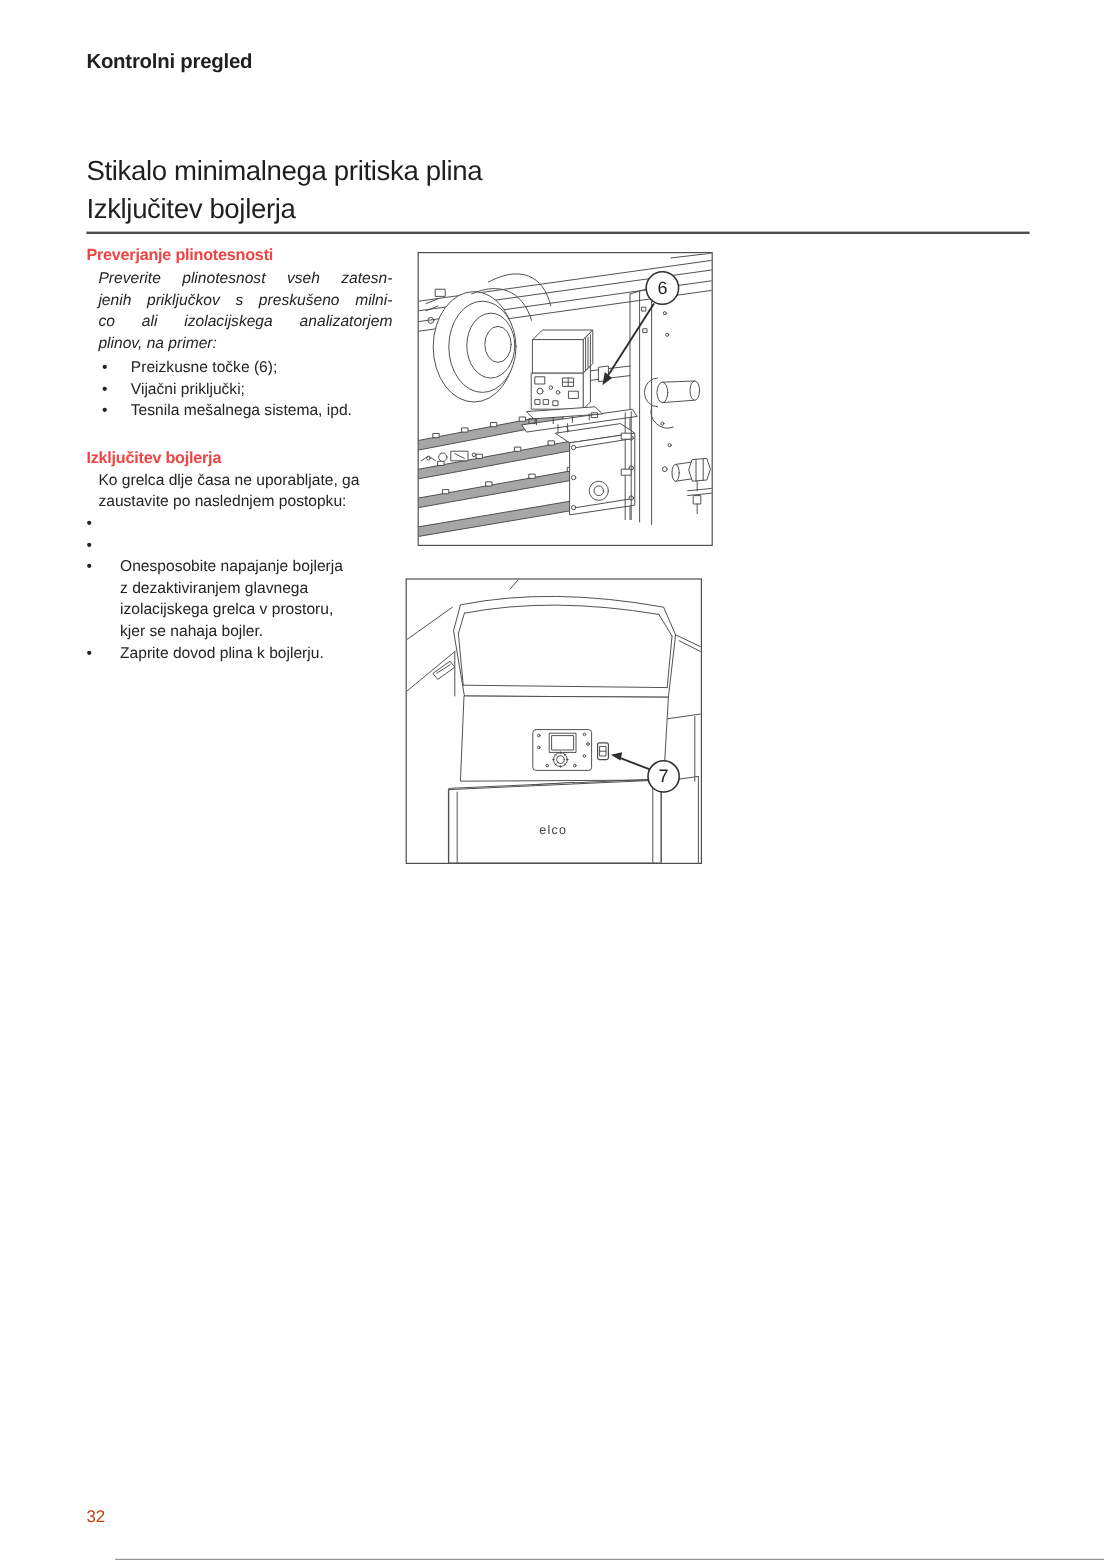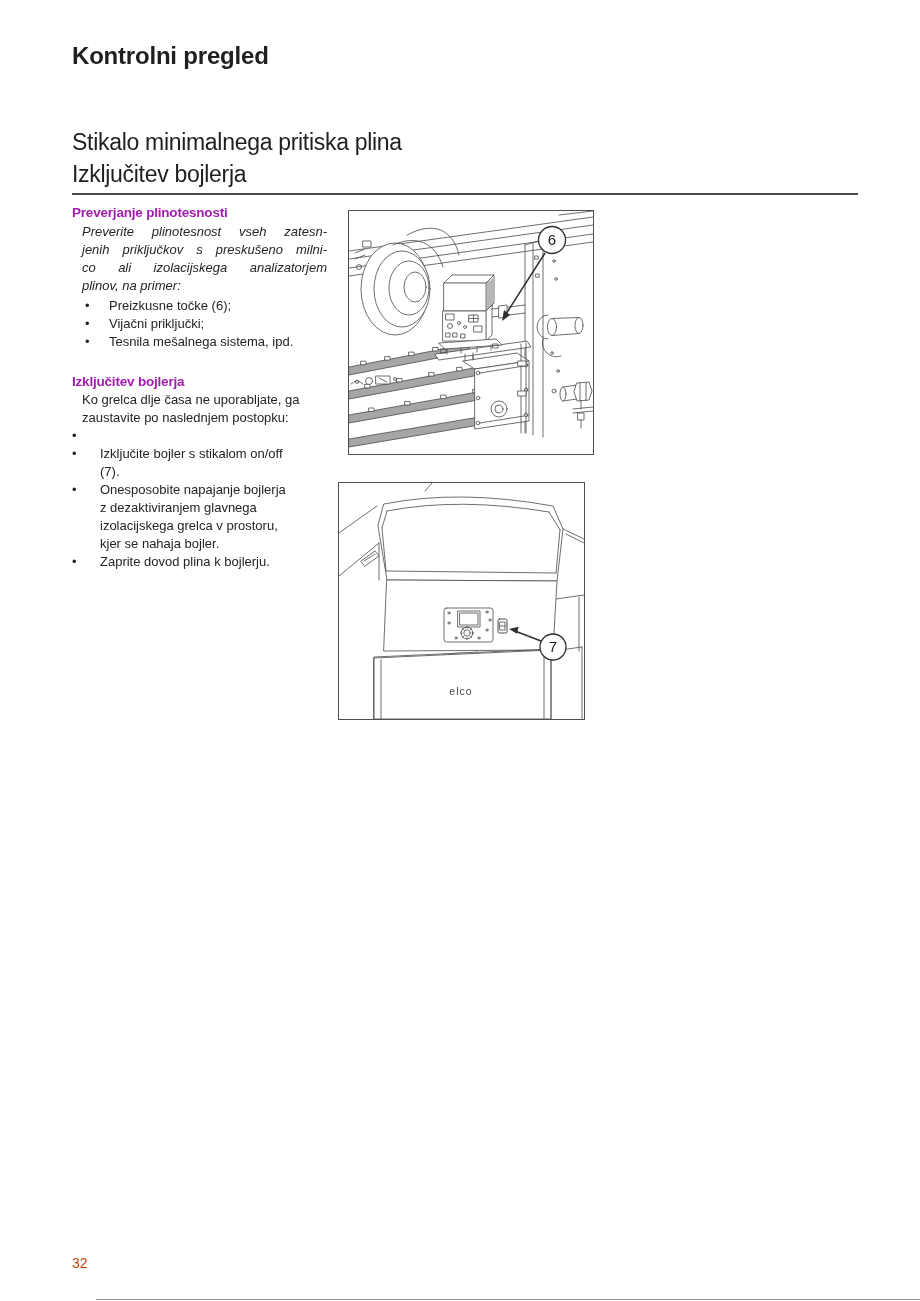--- a/index.html
+++ b/index.html
@@ -2,31 +2,31 @@
 <html><head>
 <meta charset="utf-8">
 <style>
   html,body{margin:0;padding:0;}
   body{
     width:920px;height:1301px;position:relative;background:#ffffff;
     font-family:"Liberation Sans", sans-serif;color:#262626;
     -webkit-font-smoothing:antialiased;overflow:hidden;
   }
   .eyebrow{
-    position:absolute;left:72px;top:42px;font-size:24px;font-weight:bold;color:#1f1f1f;letter-spacing:-.2px;
+    position:absolute;left:72px;top:42px;font-size:17px;font-weight:bold;color:#1f1f1f;letter-spacing:-.2px;
   }
   .doc-title{
     position:absolute;left:72px;top:126px;font-size:23px;font-weight:normal;color:#1f1f1f;
     line-height:32px;letter-spacing:-.3px;
   }
   .title-rule{
     position:absolute;left:72px;top:193px;width:786px;height:2px;background:#4d4d4d;
   }
   .leftcol{position:absolute;left:72px;top:204px;width:262px;font-size:13px;line-height:18px;color:#242424;}
-  .leftcol h3{margin:0;font-size:13.5px;font-weight:bold;letter-spacing:-.2px;color:#a21caf;line-height:18px;}
+  .leftcol h3{margin:0;font-size:13.5px;font-weight:bold;letter-spacing:-.2px;color:#ef4444;line-height:18px;}
   .para{margin:1px 0 0 10px;width:245px;font-style:italic;}
   .jline{text-align:justify;text-align-last:justify;}
   .jline.last{text-align-last:left;}
   .blist1{margin-top:2px;}
   .b-row{display:flex;align-items:flex-start;}
   .blist1 .b-row{padding-left:13px;}
   .blist1 .b-marker{width:24px;flex:0 0 24px;}
   .b-marker{color:#242424;}
   .blist2 .b-marker{width:28px;flex:0 0 28px;}
   .b-text{flex:1 1 auto;}
@@ -93,24 +93,20 @@
   </div>
 
   <div class="blist2">
 
     <div class="b-row">
       <span class="b-marker">•</span>
     </div>
 
     <div class="b-row">
       <span class="b-marker">•</span>
-      <div class="b-text">
-        <div class="bl">Izključite bojler s stikalom on/off</div>
-        <div class="bl">(7).</div>
-      </div>
     </div>
 
     <div class="b-row">
       <span class="b-marker">•</span>
       <div class="b-text">
         <div class="bl">Onesposobite napajanje bojlerja</div>
         <div class="bl">z dezaktiviranjem glavnega</div>
         <div class="bl">izolacijskega grelca v prostoru,</div>
         <div class="bl">kjer se nahaja bojler.</div>
       </div>

